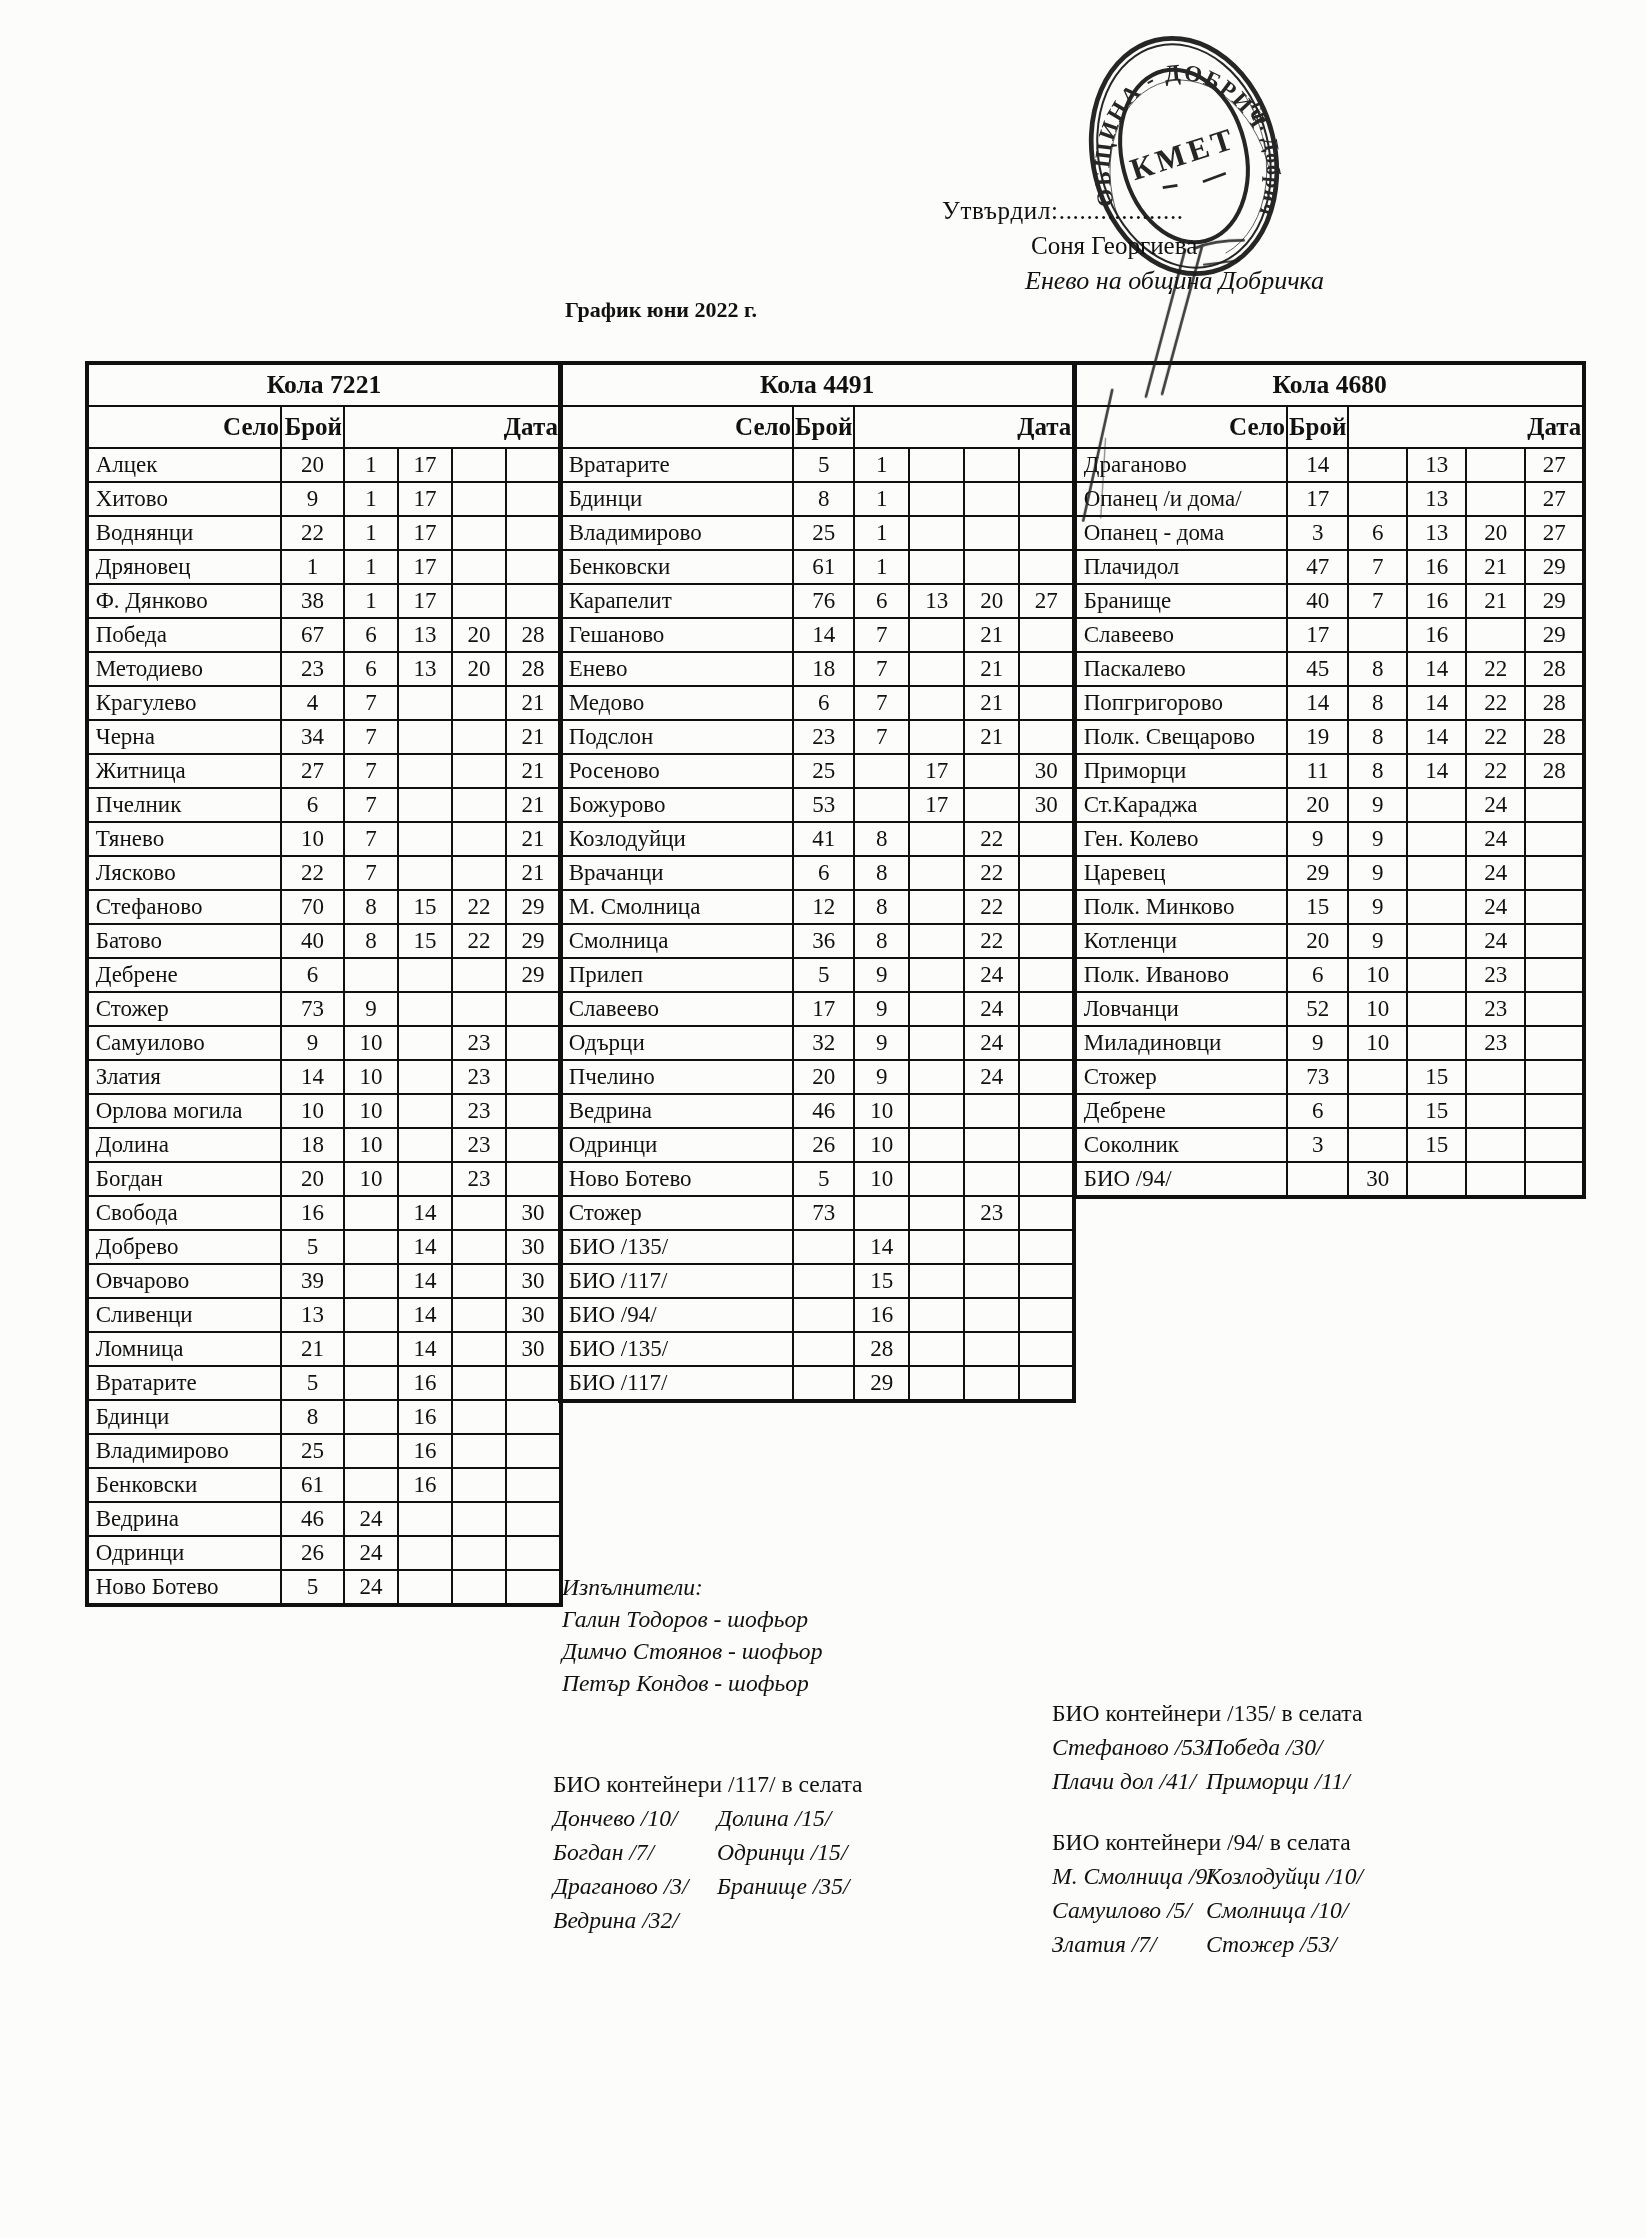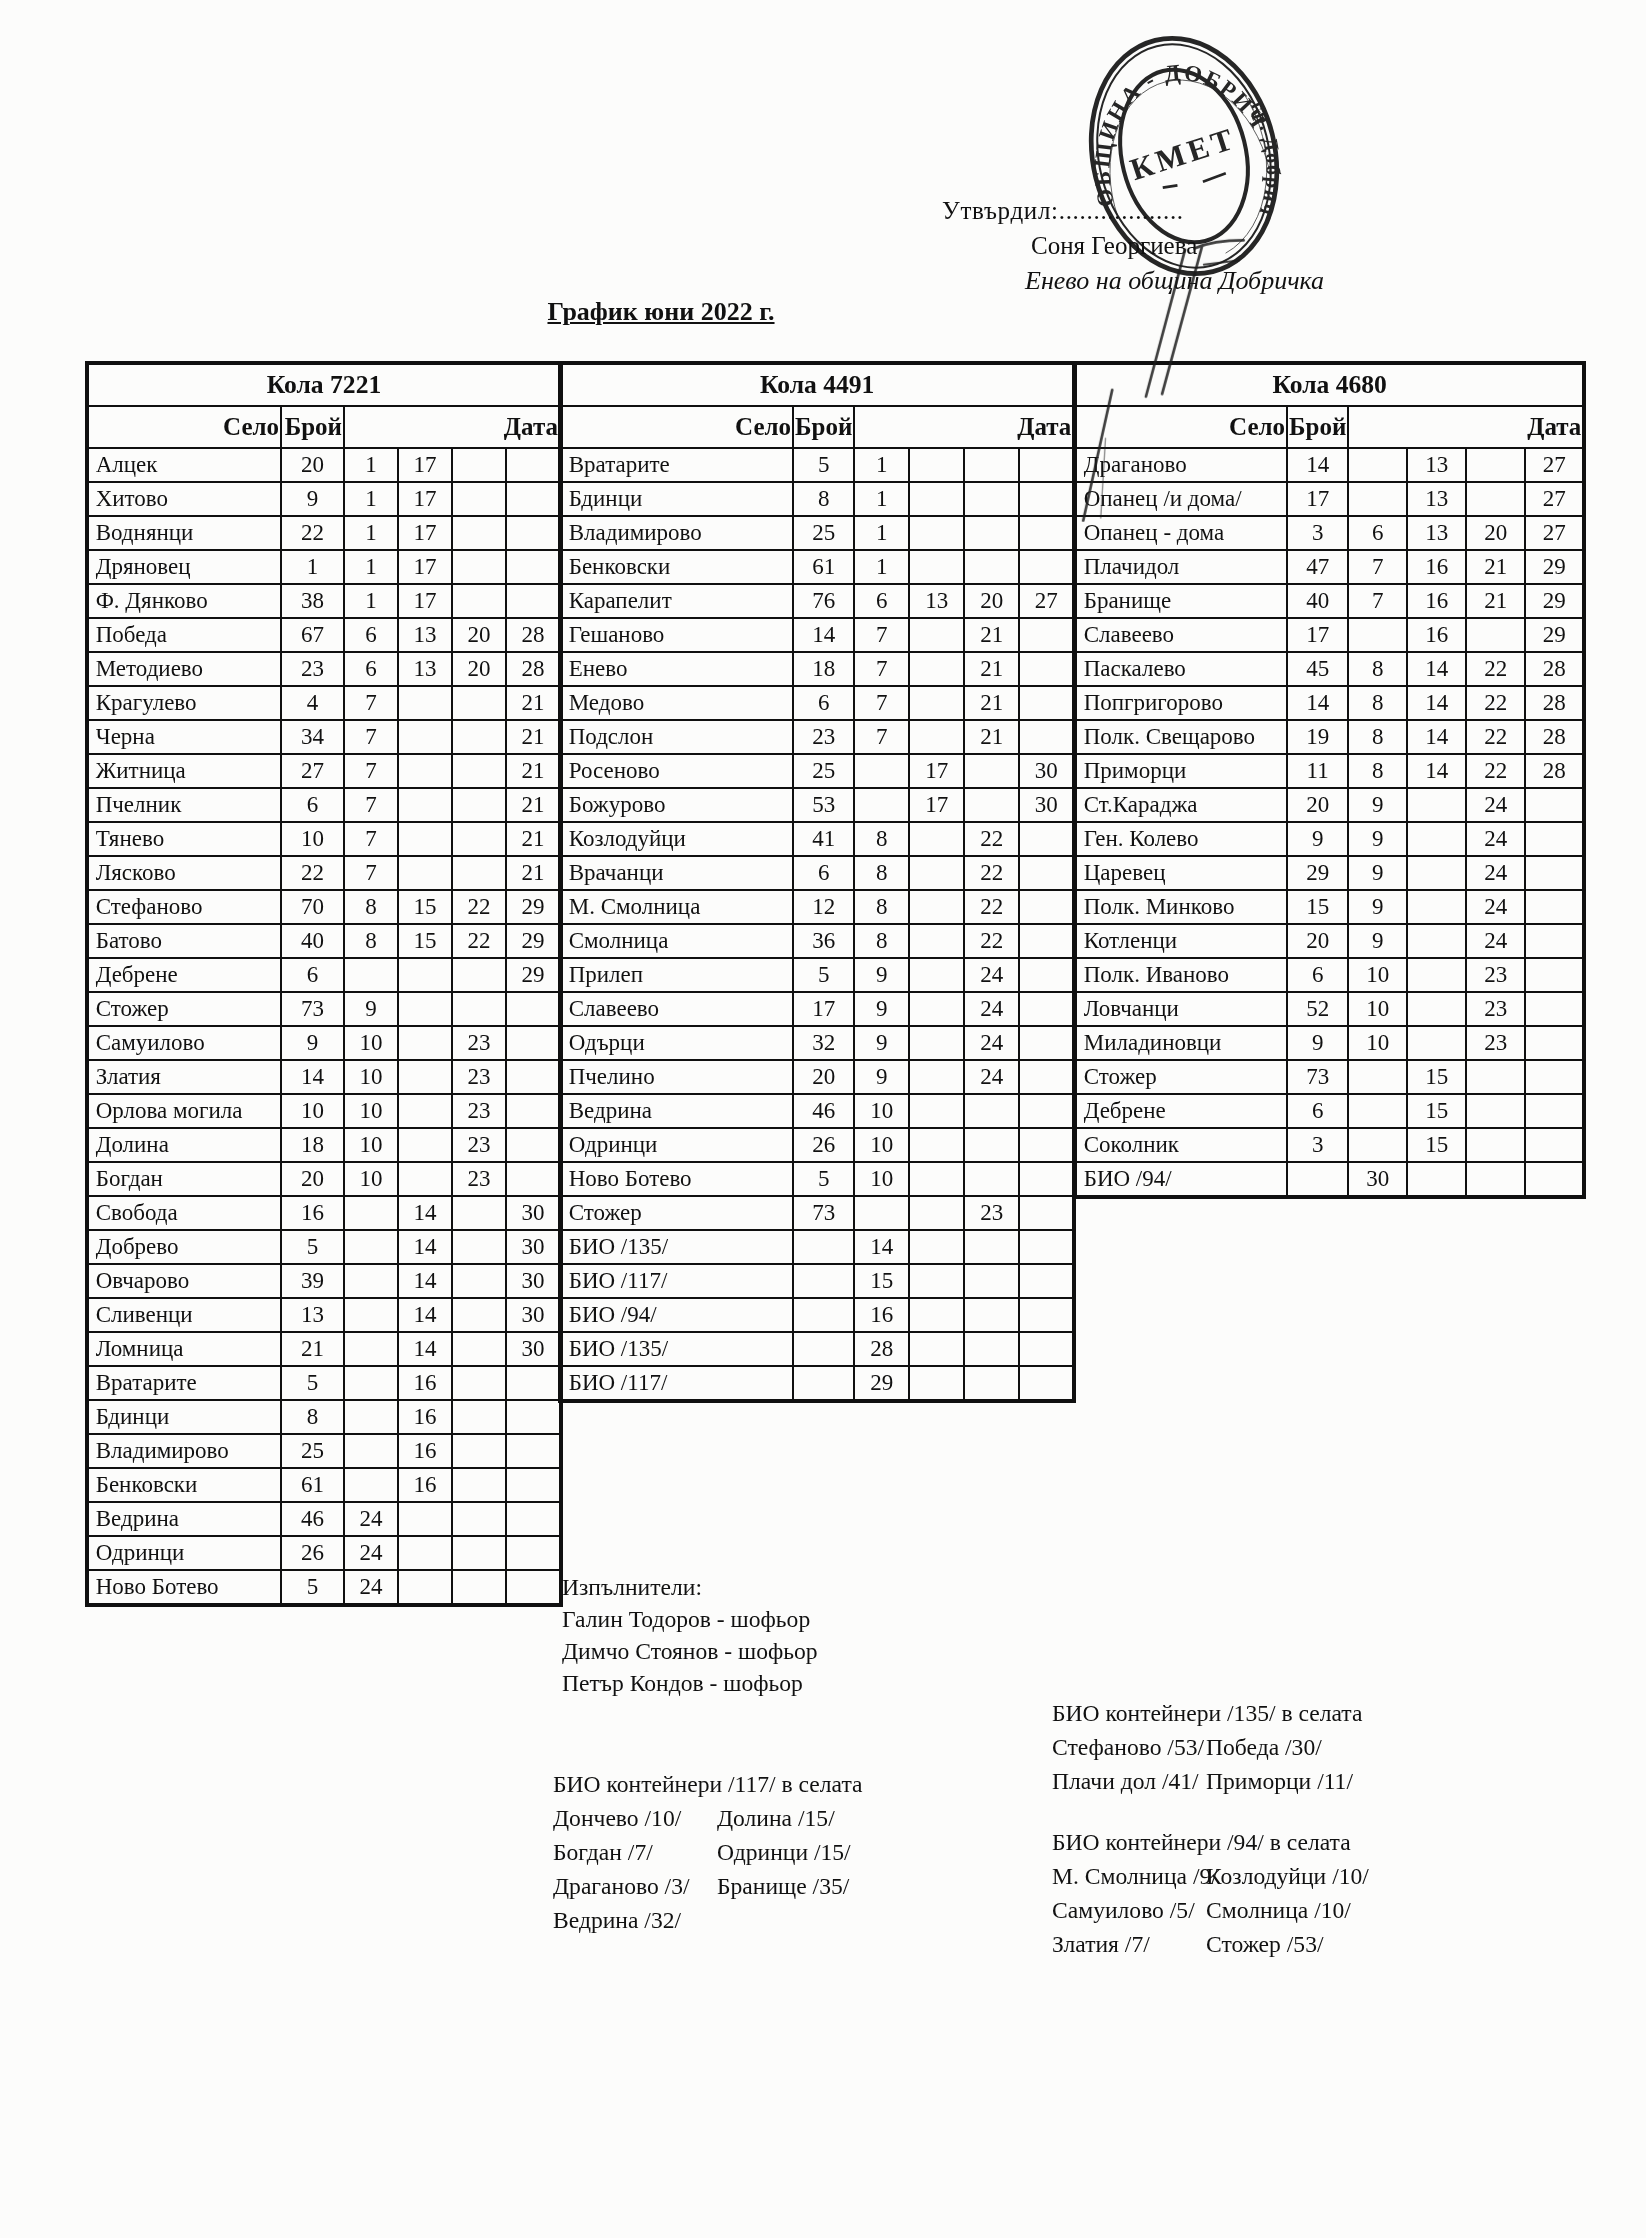--- a/index.html
+++ b/index.html
@@ -7,33 +7,33 @@
     width:1646px;height:2239px;position:relative;background:#fcfcfb;
     font-family:"Liberation Serif","DejaVu Serif",serif;color:#111;
     overflow:hidden;
   }
   .abs{position:absolute;}
   
   #approve-label{left:942px;top:197px;font-size:25px;letter-spacing:0.7px;}
   #approve-name{left:1031px;top:232px;font-size:25px;}
   #approve-role{left:1025px;top:266px;font-size:26px;font-style:italic;}
   
-  #doc-title{left:533px;top:297px;width:256px;text-align:center;font-size:26px;font-weight:bold;text-decoration:underline;}
+  #doc-title{left:533px;top:297px;width:256px;text-align:center;font-size:22px;font-weight:bold;}
   
   table.sched{border-collapse:collapse;table-layout:fixed;position:absolute;top:361px;
     background:transparent;border:4px solid #101010;margin-left:7px;}
   table.sched th,table.sched td{border:2px solid #101010;overflow:hidden;white-space:nowrap;
     font-family:inherit;}
   th.car{font-size:25.6px;font-weight:bold;height:38px;text-align:center;border-bottom:3.4px solid #101010;}
   th.colhead{font-size:25px;font-weight:bold;height:38px;text-align:right;border-bottom:3.4px solid #101010;}
   td{height:32px;font-size:23px;}
   td.v{text-align:left;padding:0 2.7px 0 6.7px;}
   td.n{text-align:center;padding:0;}
   
-  .txtline{white-space:nowrap;font-size:23.6px;}
+  .txtline{white-space:nowrap;font-size:23.6px;font-style:italic;}
   #executors{left:562px;top:1571px;}
   #executors .txtline{line-height:32px;}
   .bio{font-size:23.6px;}
   .bio .bio-title{line-height:34px;white-space:nowrap;}
   .bio .cols{display:flex;}
   .bio .c1,.bio .c2{display:flex;flex-direction:column;}
   .bio .txtline{line-height:34px;}
   #bio117{left:553px;top:1767px;}
   #bio117 .c1{width:164px;}
   #bio135{left:1052px;top:1696px;}

